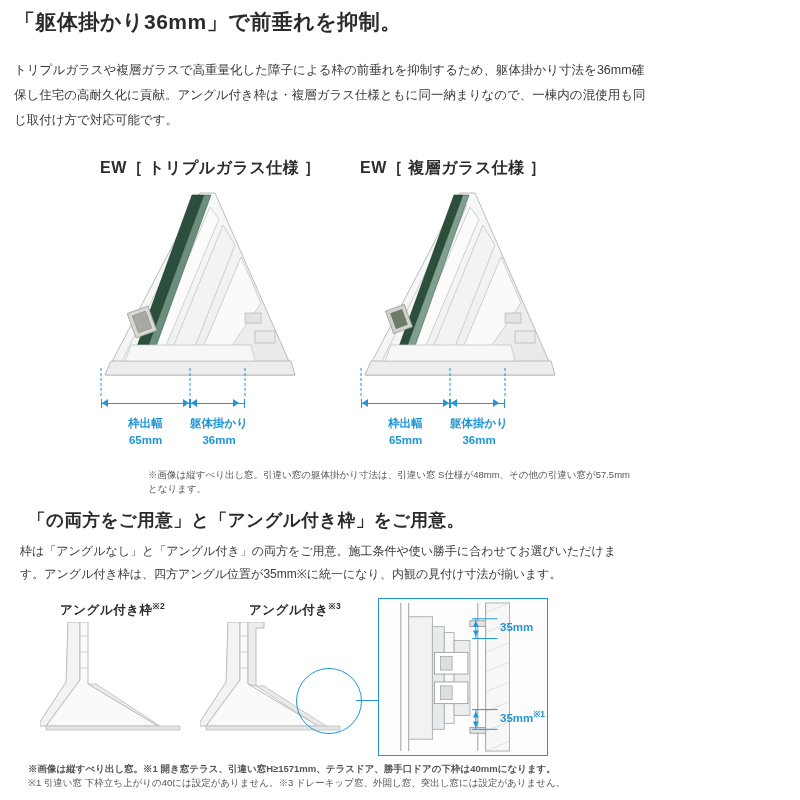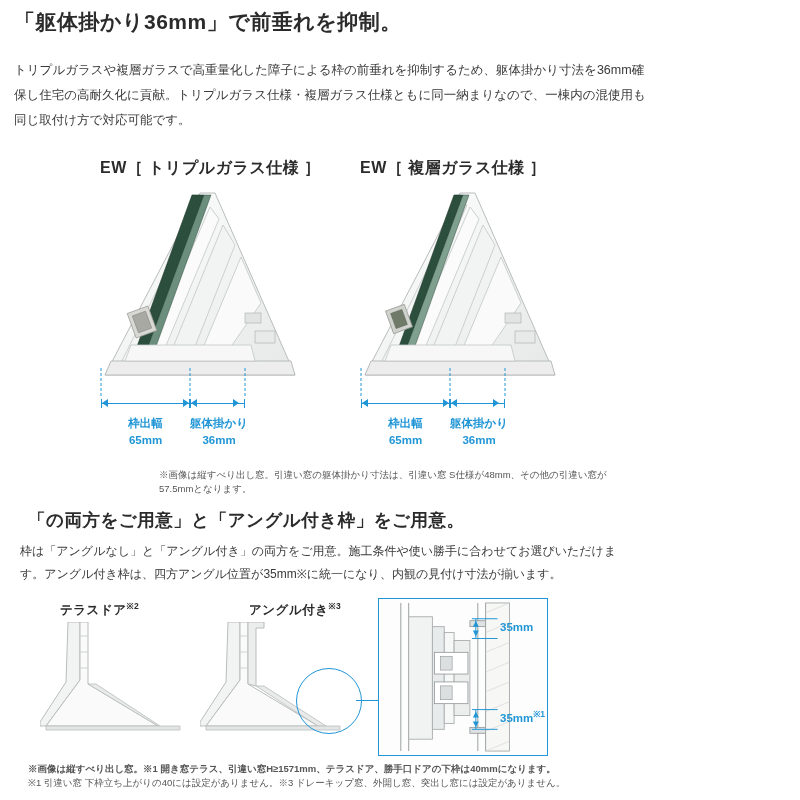--- a/index.html
+++ b/index.html
@@ -56,21 +56,21 @@
   .dim-arrow-l { border-right: 6px solid #2196d6; }
   .dim-arrow-r { border-left: 6px solid #2196d6; }
   .dim-caption {
     position: absolute; text-align: center; font-size: 11.5px; font-weight: bold;
     color: #2196d6; line-height: 1.45; top: 20px;
   }
 
   .note-small {
     position: absolute; font-size: 9.5px; color: #555; line-height: 1.5;
   }
-  #note-1 { left: 148px; top: 468px; margin-left: 11px; }
+  #note-1 { left: 148px; top: 468px; }
 
   
   .sec2-title {
     position: absolute; left: 28px; top: 508px;
     font-size: 17.5px; font-weight: bold; color: #2b2b2b; letter-spacing: 0.5px;
   }
   .sec2-body {
     position: absolute; left: 20px; top: 540px; width: 600px;
     font-size: 12px; line-height: 1.95; color: #3a3a3a;
   }
@@ -101,21 +101,21 @@
 
   #note-2 { left: 28px; top: 762px; }
   .note-strong { font-weight: bold; }
 </style>
 </head>
 <body>
 
 <div class="page">
 
   <div class="sec1-title">「躯体掛かり36mm」で前垂れを抑制。</div>
-  <div class="sec1-body">トリプルガラスや複層ガラスで高重量化した障子による枠の前垂れを抑制するため、躯体掛かり寸法を36mm確保し住宅の高耐久化に貢献。トリプルガラス仕様・複層ガラス仕様ともに同一納まりなので、一棟内の混使用も同じ取付け方で対応可能です。</div>
+  <div class="sec1-body">トリプルガラスや複層ガラスで高重量化した障子による枠の前垂れを抑制するため、躯体掛かり寸法を36mm確保し住宅の高耐久化に貢献。アングル付き枠は・複層ガラス仕様ともに同一納まりなので、一棟内の混使用も同じ取付け方で対応可能です。</div>
 
   <div class="panel-label" id="label-triple">EW［ トリプルガラス仕様 ］</div>
   <div class="panel-label" id="label-double">EW［ 複層ガラス仕様 ］</div>
 
   <svg class="drawing" id="draw-triple" viewBox="0 0 210 195">
     <defs>
       <linearGradient id="gA" x1="0" y1="0" x2="1" y2="1">
         <stop offset="0%" stop-color="#ffffff"></stop>
           <stop offset="100%" stop-color="#e6e8e8"></stop>
       </linearGradient>
@@ -205,21 +205,21 @@
       <span>36mm</span>
     </div>
   </div>
 
   <div class="note-small" id="note-1">※画像は縦すべり出し窓。引違い窓の躯体掛かり寸法は、引違い窓 S仕様が48mm、その他の引違い窓が57.5mmとなります。</div>
 
   <div class="sec2-title">「の両方をご用意」と「アングル付き枠」をご用意。</div>
   <div class="sec2-body">枠は「アングルなし」と「アングル付き」の両方をご用意。施工条件や使い勝手に合わせてお選びいただけます。アングル付き枠は、四方アングル位置が35mm※に統一になり、内観の見付け寸法が揃います。</div>
 
   <div class="panel-label" id="label-noangle">
-    <span>テラスドア</span><span class="sup">※2</span>
+    <span>アングル付き枠</span><span class="sup">※2</span>
   </div>
   <div class="panel-label" id="label-angle">
     <span>アングル付き</span><span class="sup">※3</span>
   </div>
 
   <svg class="drawing" id="draw-noangle" viewBox="0 0 150 110">
     <polygon points="28,0 40,0 40,58 6,104 0,104 0,100 26,60" fill="#f2f3f3" stroke="#b9bcbc" stroke-width="1"></polygon>
     <polygon points="40,0 48,0 48,62 118,104 6,104 40,58" fill="#fafafa" stroke="#b9bcbc" stroke-width="1"></polygon>
     <polygon points="48,62 56,62 120,104 118,104" fill="#e9eaea" stroke="#b9bcbc" stroke-width="0.8"></polygon>
     <line x1="40" y1="14" x2="48" y2="14" stroke="#c7caca" stroke-width="0.8"></line>

